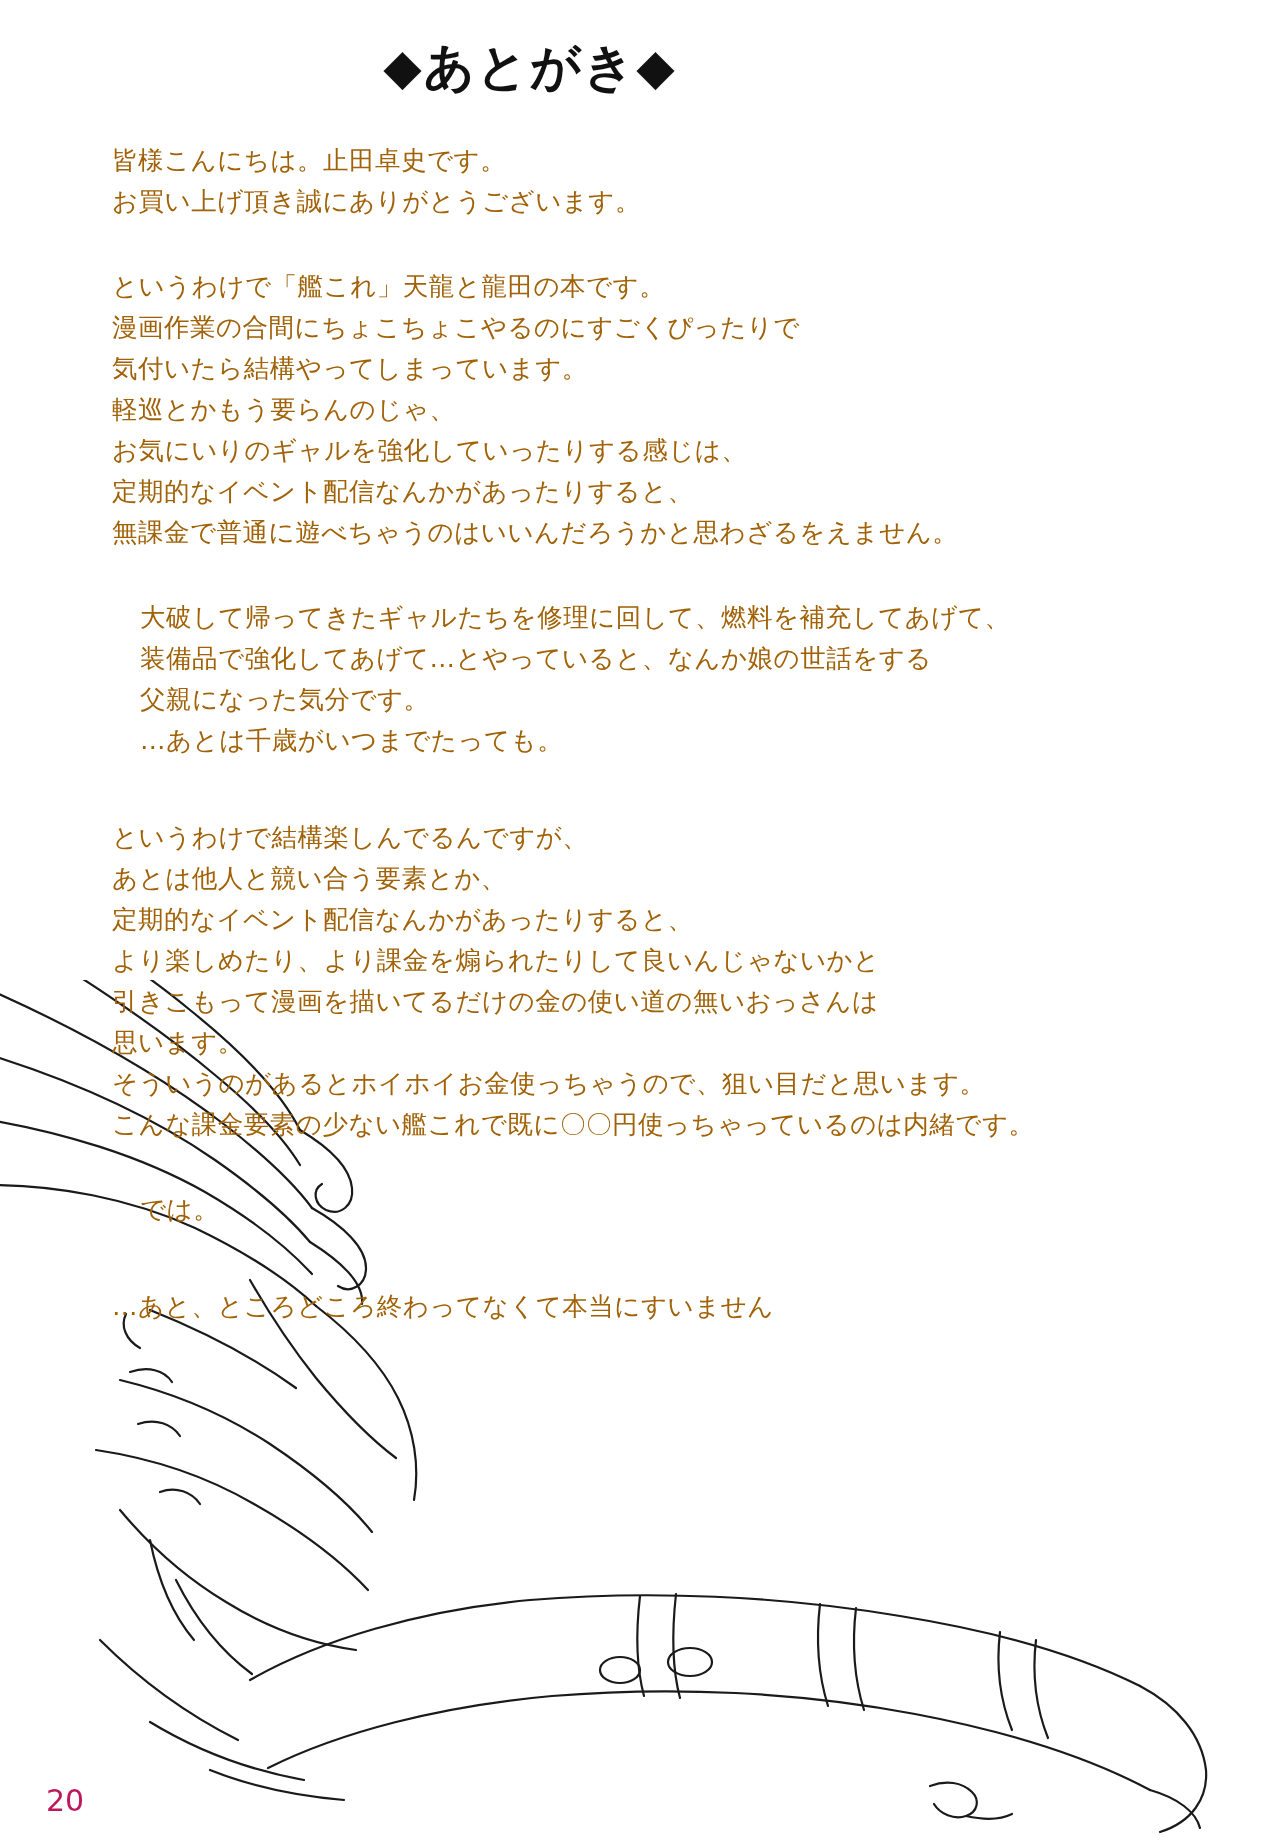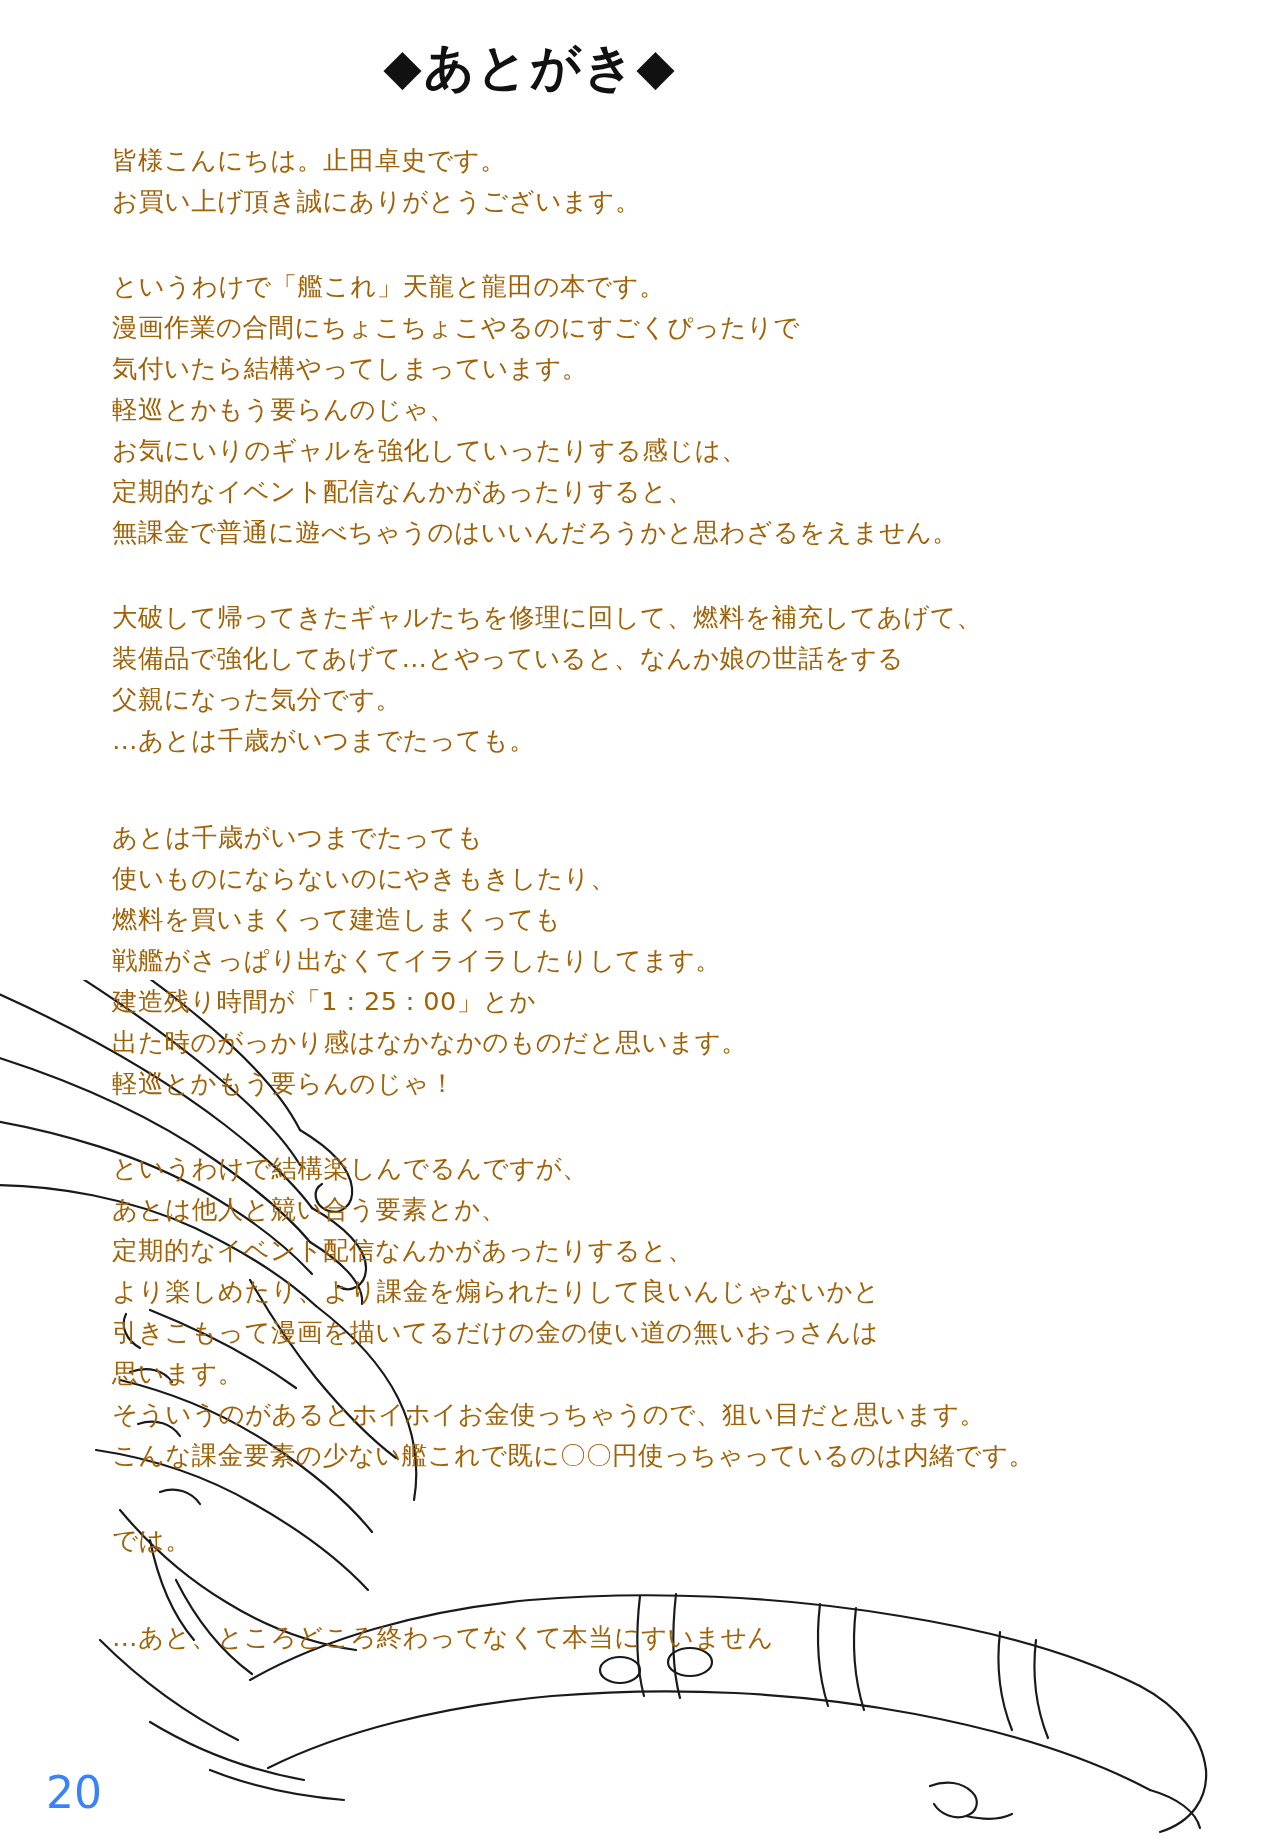--- a/index.html
+++ b/index.html
@@ -59,30 +59,30 @@
   .para:last-child {
     margin-bottom: 0;
   }
   .line {
     display: block;
     white-space: pre;
   }
 
   
   .gap-lg { margin-bottom: 44px; }
-  .gap-xl { margin-bottom: 56px; }
+  .gap-xl { margin-bottom: 56px; margin-left: 28px; }
 
   
   .page-number {
     position: absolute;
     left: 46px;
     bottom: 22px;
-    font-size: 44px;
+    font-size: 30px;
     font-family: "DejaVu Sans", sans-serif;
-    color: #3b82f6;
+    color: #be185d;
   }
 </style>
 </head>
 <body>
 
 <div class="page">
 
   <svg class="artwork" viewBox="0 0 1280 860" xmlns="http://www.w3.org/2000/svg">
     <g fill="none" stroke="#1a1a1a" stroke-width="2.2" stroke-linecap="round" stroke-linejoin="round">
 
@@ -155,29 +155,20 @@
       <span class="line">無課金で普通に遊べちゃうのはいいんだろうかと思わざるをえません。</span>
     </div>
 
     <div class="para gap-xl">
       <span class="line">大破して帰ってきたギャルたちを修理に回して、燃料を補充してあげて、</span>
       <span class="line">装備品で強化してあげて…とやっていると、なんか娘の世話をする</span>
       <span class="line">父親になった気分です。</span>
       <span class="line">…あとは千歳がいつまでたっても。</span>
     </div>
 
-    <div class="para gap-lg">
-      <span class="line">あとは千歳がいつまでたっても</span>
-      <span class="line">使いものにならないのにやきもきしたり、</span>
-      <span class="line">燃料を買いまくって建造しまくっても</span>
-      <span class="line">戦艦がさっぱり出なくてイライラしたりしてます。</span>
-      <span class="line">建造残り時間が「1：25：00」とか</span>
-      <span class="line">出た時のがっかり感はなかなかのものだと思います。</span>
-      <span class="line">軽巡とかもう要らんのじゃ！</span>
-    </div>
 
     <div class="para gap-lg">
       <span class="line">というわけで結構楽しんでるんですが、</span>
       <span class="line">あとは他人と競い合う要素とか、</span>
       <span class="line">定期的なイベント配信なんかがあったりすると、</span>
       <span class="line">より楽しめたり、より課金を煽られたりして良いんじゃないかと</span>
       <span class="line">引きこもって漫画を描いてるだけの金の使い道の無いおっさんは</span>
       <span class="line">思います。</span>
       <span class="line">そういうのがあるとホイホイお金使っちゃうので、狙い目だと思います。</span>
       <span class="line">こんな課金要素の少ない艦これで既に〇〇円使っちゃっているのは内緒です。</span>

